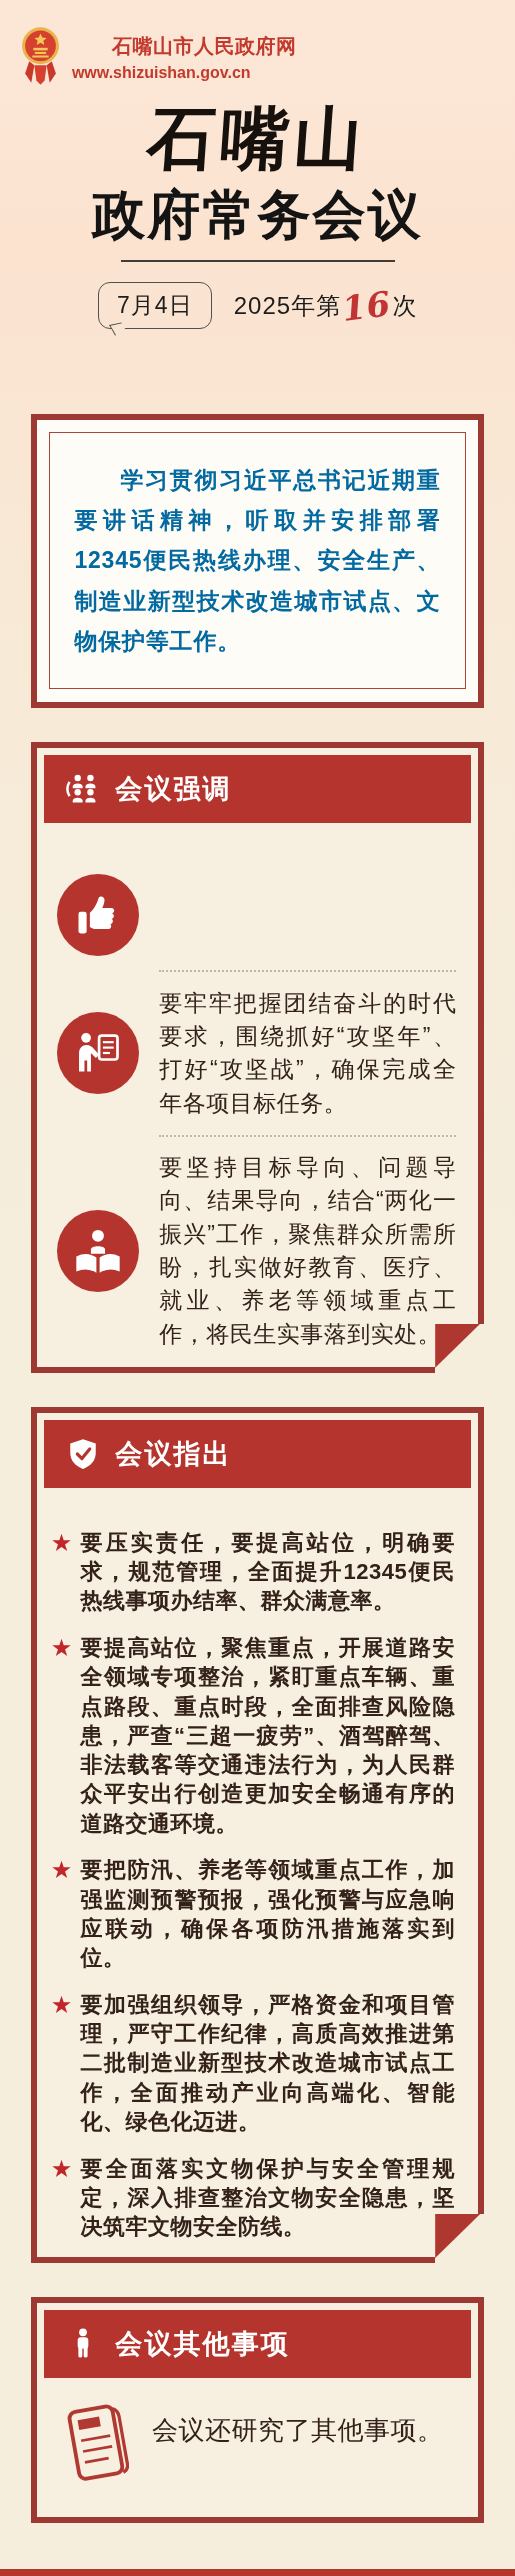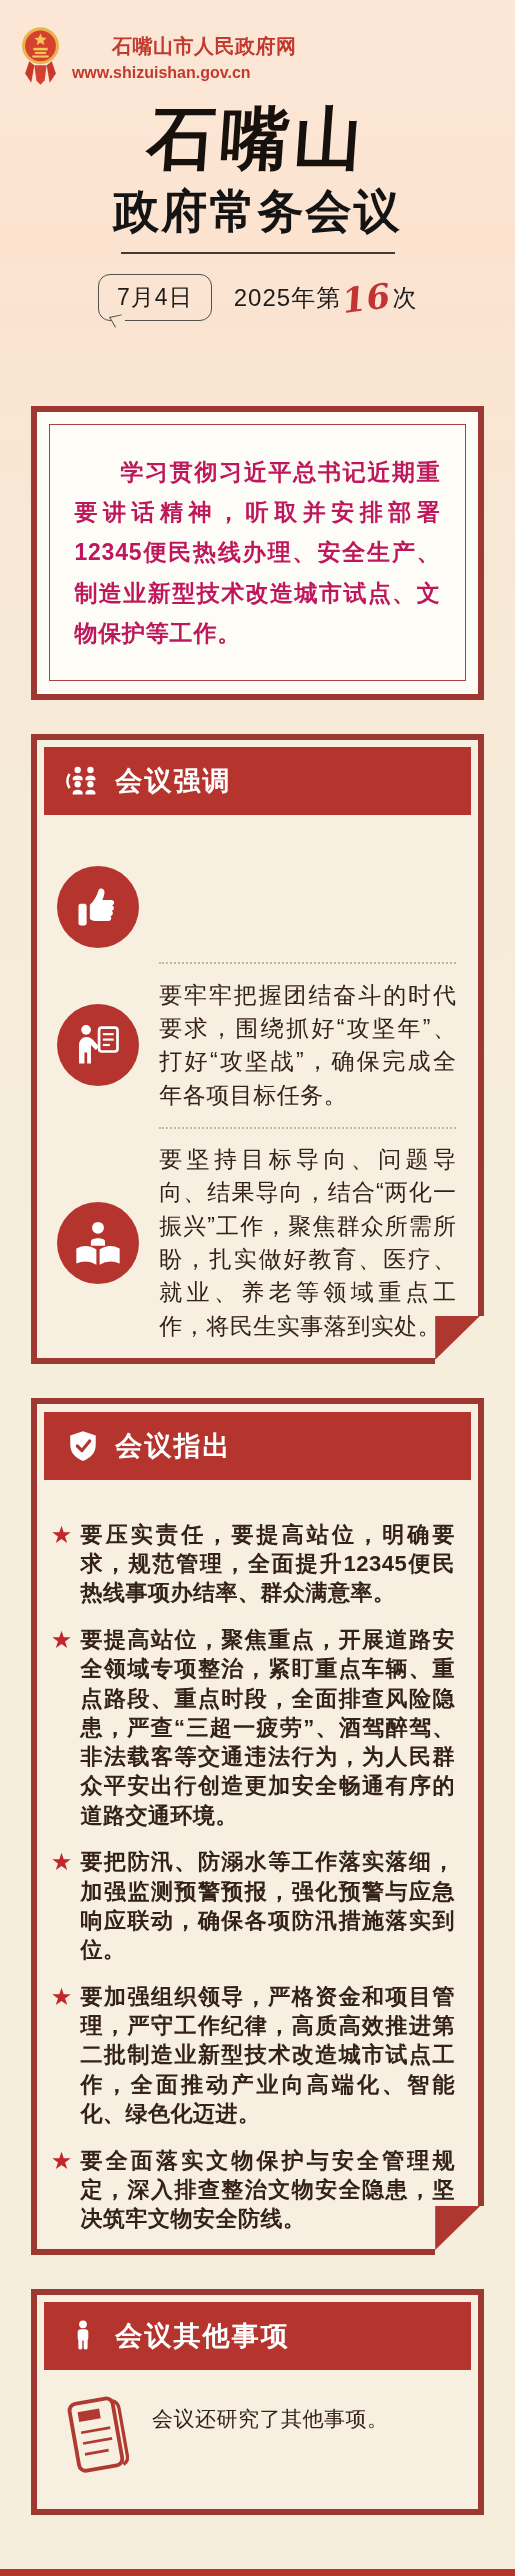--- a/index.html
+++ b/index.html
@@ -11,40 +11,40 @@
   .site-header{display:flex;align-items:flex-start;padding:24px 0 0 19.6px;gap:11.3px;}
   .emblem{width:41px;height:63px;flex:0 0 41px;}
   .site-text{padding-top:7.2px;}
   .site-name{font-size:20px;font-weight:bold;color:#c23a2d;letter-spacing:0.5px;line-height:1.5;margin-left:40px;}
   .site-url{font-size:16px;font-weight:bold;color:#c23a2d;line-height:1.5;}
 
   
   .calligraphy{text-align:center;margin-top:7.2px;font-family:"DejaVu Serif",serif;
       font-size:68px;font-weight:bold;color:#16110d;line-height:1.3;
       transform:skewX(-4deg);letter-spacing:5.2px;}
-  .main-title{text-align:center;font-size:46px;font-weight:900;color:#141414;
+  .main-title{text-align:center;font-size:53px;font-weight:900;color:#141414;
       letter-spacing:2.1px;line-height:1.15;margin-top:2.1px;}
   .title-line{width:274px;height:2.1px;background:#413c35;margin:14.4px auto 0;}
 
   
   .date-row{display:flex;justify-content:center;align-items:center;gap:21.6px;margin-top:17.5px;height:52px;}
   .date-bubble{position:relative;border:1.5px solid #54504a;border-radius:12px;
       padding:7.2px 18.5px;font-size:23px;color:#1d1d1d;letter-spacing:1px;background:transparent;}
   .bubble-tail{position:absolute;left:13.4px;bottom:-7.2px;width:11.3px;height:11.3px;
       background:#f8e5d2;border-left:1.5px solid #54504a;border-bottom:1.5px solid #54504a;
       transform:rotate(60deg) skewX(-18deg);}
   .session{font-size:24px;color:#1d1d1d;display:flex;align-items:center;letter-spacing:1px;}
   .session-number{font-family:"DejaVu Serif",serif;font-style:italic;font-weight:bold;
       font-size:34px;color:#c23434;margin:0 1px;transform:rotate(-7deg);line-height:1;}
 
   
   .summary-card{width:453px;margin:82px auto 0;box-sizing:border-box;
       border:6.2px solid #9e3832;background:#fefcf6;padding:12.4px;}
   .summary-inner{border:1.5px solid #aa443b;padding:27px 24px;
-      font-size:23px;line-height:1.75;color:#be185d;font-weight:600;
+      font-size:23px;line-height:1.75;color:#0369a1;font-weight:600;
       text-indent:2em;letter-spacing:0.8px;text-align:justify;}
 
   
   .section-card{position:relative;width:453px;margin:34px auto 0;box-sizing:border-box;
       border:6.2px solid #9e3832;background:#f7f0e0;}
   .section-header{margin:7.2px;height:68px;background:#b5352e;display:flex;
       align-items:center;gap:15.5px;padding-left:21.6px;}
   .section-header svg{width:34px;height:34px;flex:0 0 34px;}
   .section-title{font-size:27px;font-weight:bold;color:#ffffff;letter-spacing:2.1px;}
   .fold{position:absolute;right:-6.2px;bottom:-6.2px;width:49px;height:49px;background:#f5eedd;}
@@ -64,21 +64,21 @@
   .po-item{display:flex;align-items:flex-start;gap:7.2px;margin-top:17.5px;}
   .po-item:first-child{margin-top:0;}
   .po-star{flex:0 0 24px;font-size:24px;line-height:1.25;color:#c1262b;text-align:center;}
   .po-text{font-size:22px;font-weight:bold;line-height:1.33;color:#33211a;
       letter-spacing:0.5px;text-align:justify;}
 
   
   .om-body{display:flex;align-items:flex-start;gap:23px;padding:18.5px 20.6px 31px 30px;}
   .om-icon{flex:0 0 62px;width:62px;height:82px;}
   .om-right{flex:1;padding-top:9.3px;}
-  .om-note{font-size:21px;color:#33211a;letter-spacing:0.5px;}
+  .om-note{font-size:26px;color:#33211a;letter-spacing:0.5px;}
 
   
   .footer{position:absolute;left:0;bottom:0;width:515px;height:164px;background:#b5352e;
       display:flex;flex-direction:column;align-items:center;}
 </style>
 </head>
 <body>
 
 <div class="page">
 
@@ -195,21 +195,21 @@
       <div class="po-item">
         <div class="po-star">★</div>
         <div class="po-text">要压实责任，要提高站位，明确要求，规范管理，全面提升12345便民热线事项办结率、群众满意率。</div>
       </div>
       <div class="po-item">
         <div class="po-star">★</div>
         <div class="po-text">要提高站位，聚焦重点，开展道路安全领域专项整治，紧盯重点车辆、重点路段、重点时段，全面排查风险隐患，严查“三超一疲劳”、酒驾醉驾、非法载客等交通违法行为，为人民群众平安出行创造更加安全畅通有序的道路交通环境。</div>
       </div>
       <div class="po-item">
         <div class="po-star">★</div>
-        <div class="po-text">要把防汛、防溺水等工作落实落细，加强监测预警预报，强化预警与应急响应联动，确保各项防汛措施落实到位。</div>
+        <div class="po-text">要把防汛、养老等领域重点工作，加强监测预警预报，强化预警与应急响应联动，确保各项防汛措施落实到位。</div>
       </div>
       <div class="po-item">
         <div class="po-star">★</div>
         <div class="po-text">要加强组织领导，严格资金和项目管理，严守工作纪律，高质高效推进第二批制造业新型技术改造城市试点工作，全面推动产业向高端化、智能化、绿色化迈进。</div>
       </div>
       <div class="po-item">
         <div class="po-star">★</div>
         <div class="po-text">要全面落实文物保护与安全管理规定，深入排查整治文物安全隐患，坚决筑牢文物安全防线。</div>
       </div>
 

